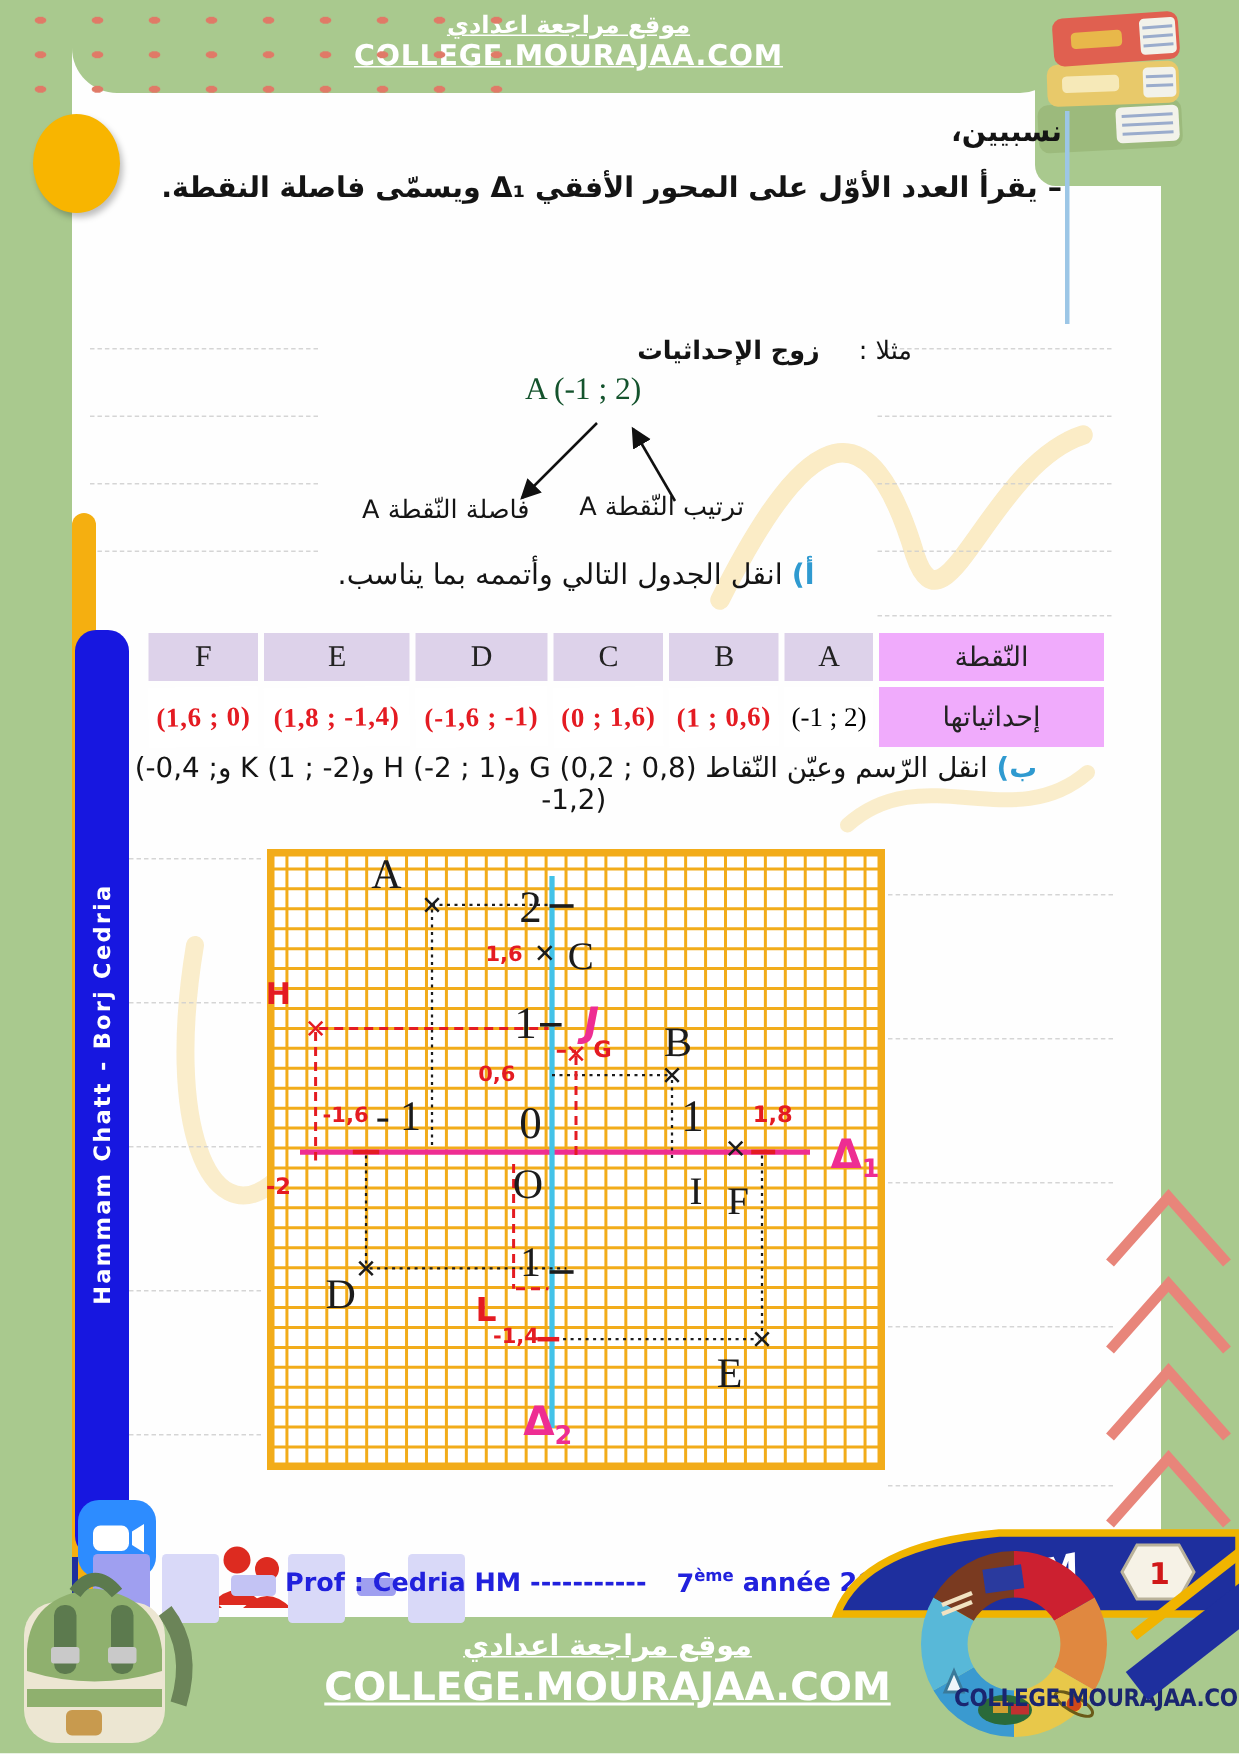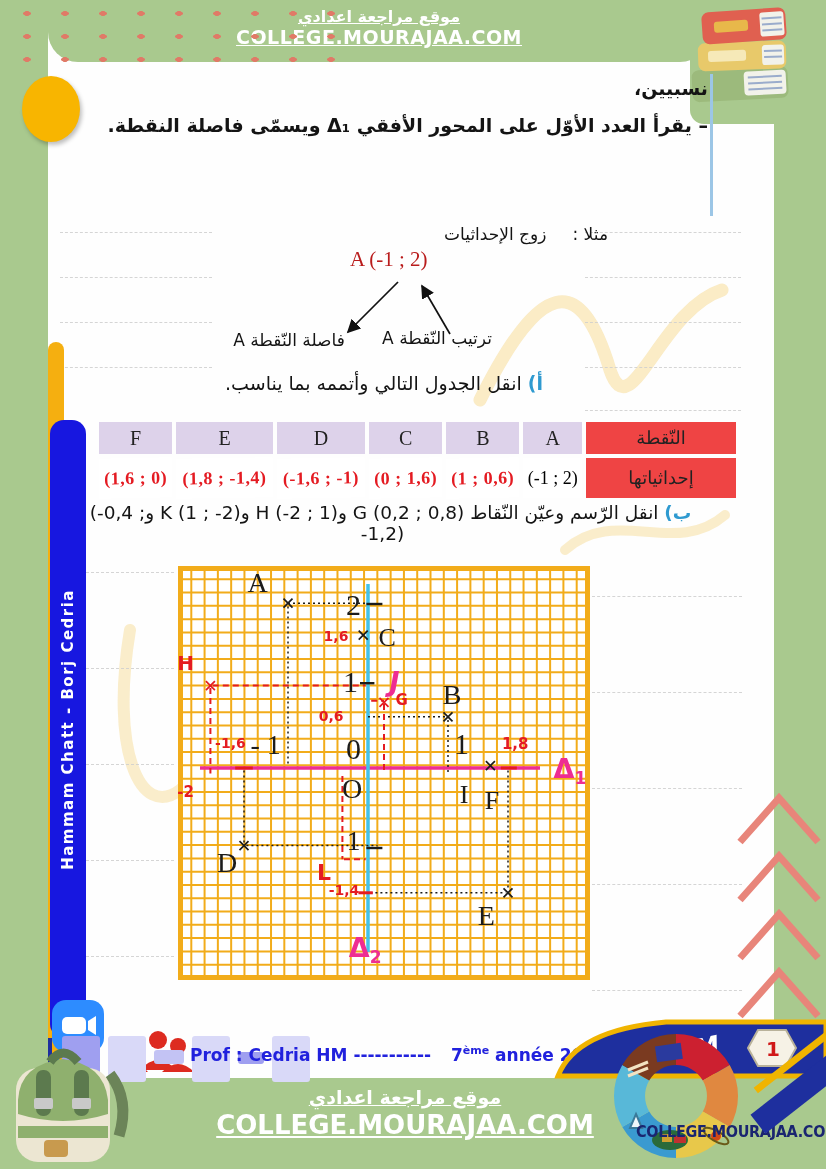--- a/index.html
+++ b/index.html
@@ -14,29 +14,29 @@
   .header-band .t2{display:block;font-size:19px;font-weight:bold;text-decoration:underline;letter-spacing:.5px}
   .dots{left:0;top:0;width:336px;height:64px;
         background-image:radial-gradient(#e07a67 3.5px,transparent 4.2px);
         background-size:38px 23px;background-position:8px 2px}
   .corner{left:690px;top:0;width:100px;height:124px;background:#a9c98e;border-radius:0 0 0 14px}
   .intro{left:60px;top:70px;width:648px;direction:rtl;text-align:right;color:#141414;
          font-size:19px;font-weight:600;line-height:37px}
   .blue-rule{left:710px;top:74px;width:3px;height:142px;background:#9cc6e6}
   .rule{border-top:1.5px dashed #cfcfcf;opacity:.85;height:0}
   .ex-head{left:340px;top:224px;width:268px;direction:rtl;display:flex;gap:26px;color:#141414;font-size:17px}
-  .ex-head .b{font-weight:normal}
-  .ex-point{left:350px;top:247px;font-size:21px;color:#b91c1c}
-  .ex-lab{font-size:17px;color:#141414;text-align:center;direction:rtl}
+  .ex-head .b{font-weight:bold}
+  .ex-point{left:350px;top:247px;font-size:21px;color:#14532d}
+  .ex-lab{font-size:17px;color:#141414;direction:rtl}
   .task{direction:rtl;text-align:center;color:#141414;font-size:19px}
   .marker{color:#2f9ad0;font-weight:bold}
   table.pts{border-collapse:separate;border-spacing:4px;direction:rtl;width:645px}
   table.pts th{background:#ddd2ea;height:30px;font-weight:normal;font-size:20px;color:#222}
   table.pts td{height:38px;text-align:center;font-size:18px}
-  table.pts .lblcol{width:148px;background:#ef4444;font-size:18px;color:#222}
+  table.pts .lblcol{width:148px;background:#f0abfc;font-size:18px;color:#222}
   table.pts td.val{background:#ffffff;direction:ltr}
   .hand{color:#e41b22;font-weight:bold;font-size:15px;letter-spacing:.5px;transform:rotate(-1deg)}
   .sidebar-strip{left:48px;top:342px;width:16px;height:736px;background:#f5af10;border-radius:8px}
   .sidebar-bar{left:50px;top:420px;width:36px;height:618px;background:#1717e0;border-radius:14px;
                display:flex;align-items:center;justify-content:center}
   .sidebar-bar span{writing-mode:vertical-rl;transform:rotate(180deg);color:#fff;font-weight:bold;
                     font-size:15px;letter-spacing:1.5px;white-space:nowrap}
   .zoomword{color:#2d8cff;font-weight:bold;font-size:17px}
   .prof{left:190px;top:1044px;width:400px;color:#2121dd;font-weight:bold;font-size:17px;white-space:nowrap}
   .tile{width:38px;height:46px;border-radius:3px;display:inline-block;margin-right:8px}

